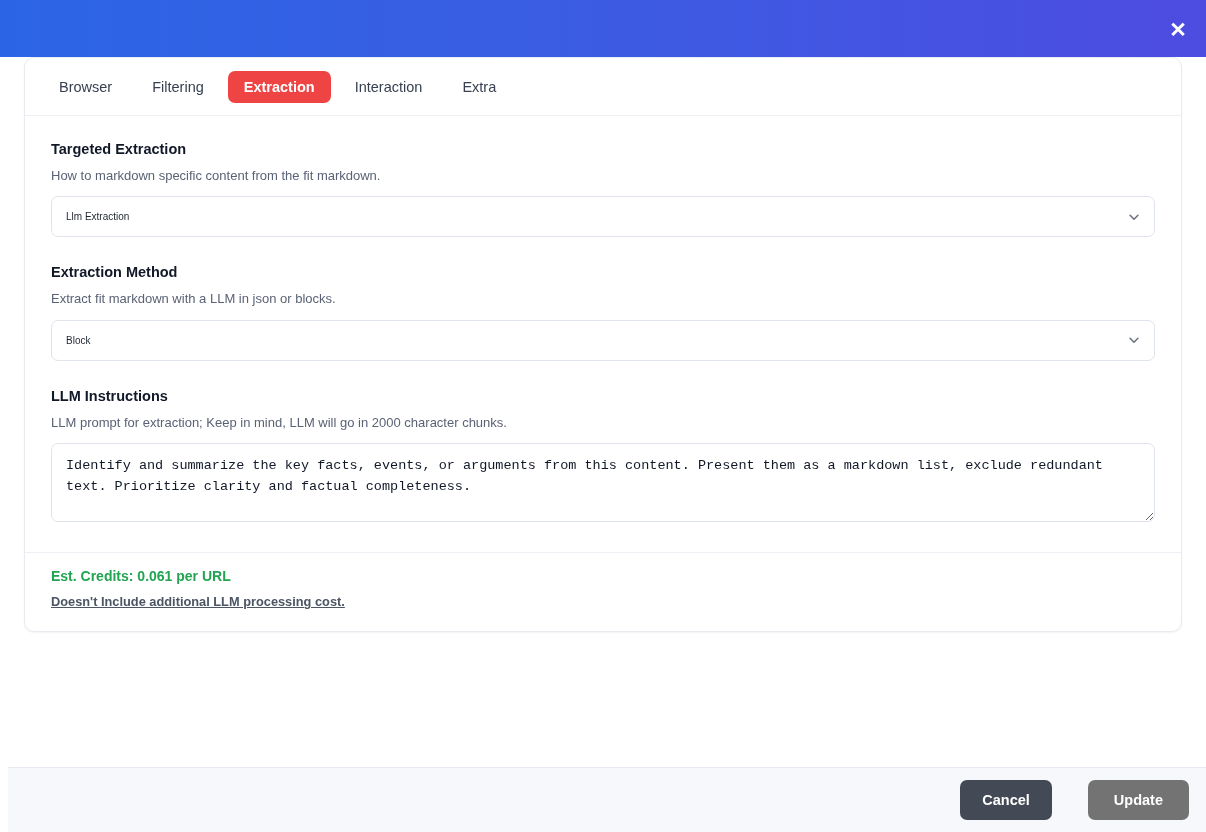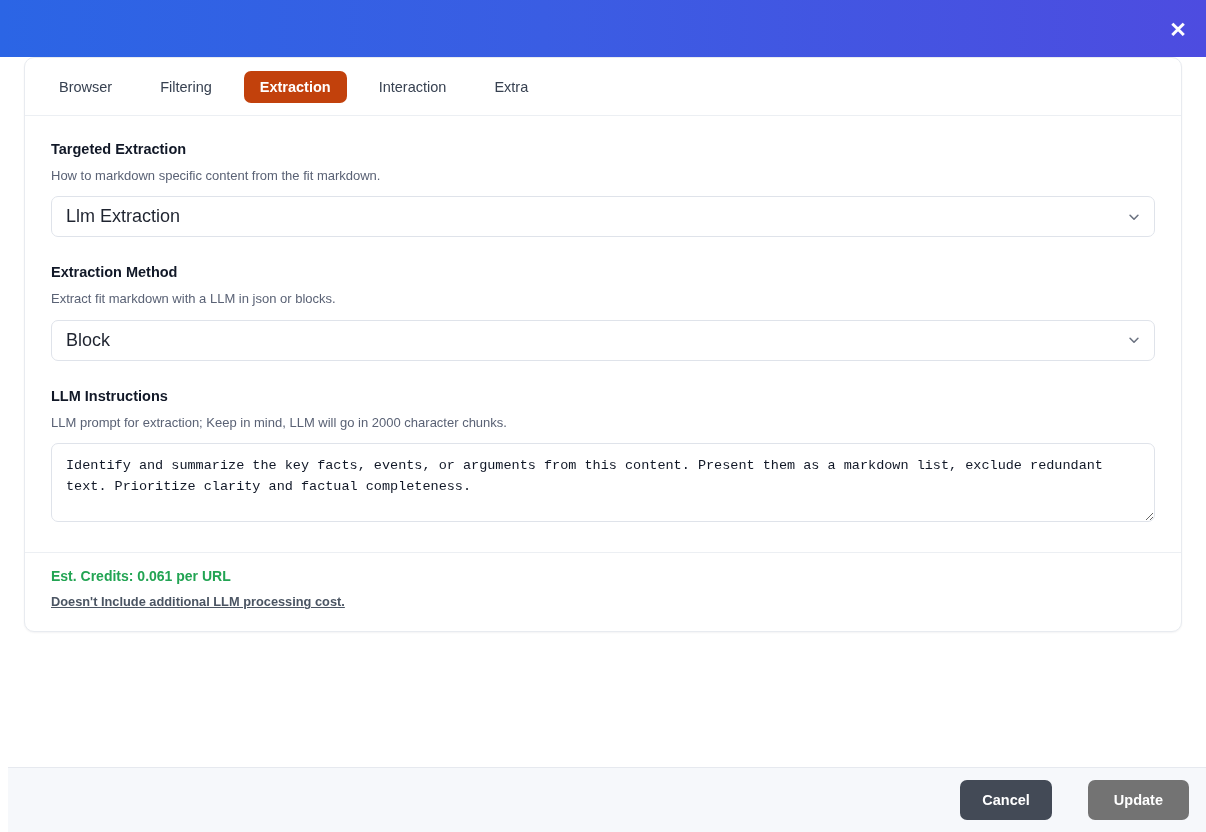--- a/index.html
+++ b/index.html
@@ -54,37 +54,37 @@
     border: 1px solid #e8ebf0;
     border-radius: 10px;
     box-shadow: 0 1px 2px rgba(16,24,40,0.05);
     overflow: hidden;
   }
 
   
   .tabs {
     display: flex;
     align-items: center;
-    gap: 16px;
+    gap: 8px;
     padding: 13px 18px 12px 18px;
     border-bottom: 1px solid #eceff3;
   }
   .tab {
     padding: 8px 16px;
     border-radius: 7px;
     font-size: 14.5px;
     color: #374151;
     background: transparent;
     border: none;
     cursor: pointer;
     font-family: "Liberation Sans", sans-serif;
     white-space: nowrap;
   }
   .tab.active {
-    background: #c2410c;
+    background: #ef4444;
     color: #ffffff;
     font-weight: 700;
   }
 
   
   .card-body {
     padding: 24px 26px 30px 26px;
   }
 
   .field { margin-bottom: 26px; }
@@ -110,21 +110,21 @@
   }
   .select-box {
     width: 100%;
     height: 41px;
     display: flex;
     align-items: center;
     padding: 0 40px 0 14px;
     background: #ffffff;
     border: 1px solid #dfe3ea;
     border-radius: 7px;
-    font-size: 18px;
+    font-size: 10px;
     color: #1f2430;
     cursor: pointer;
     font-family: "Liberation Sans", sans-serif;
   }
   .chevron {
     position: absolute;
     right: 14px;
     top: 50%;
     transform: translateY(-50%);
     pointer-events: none;

